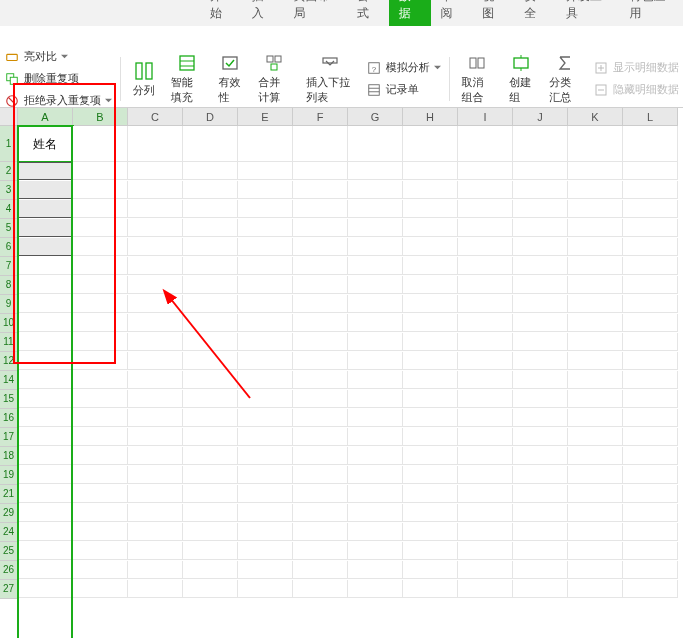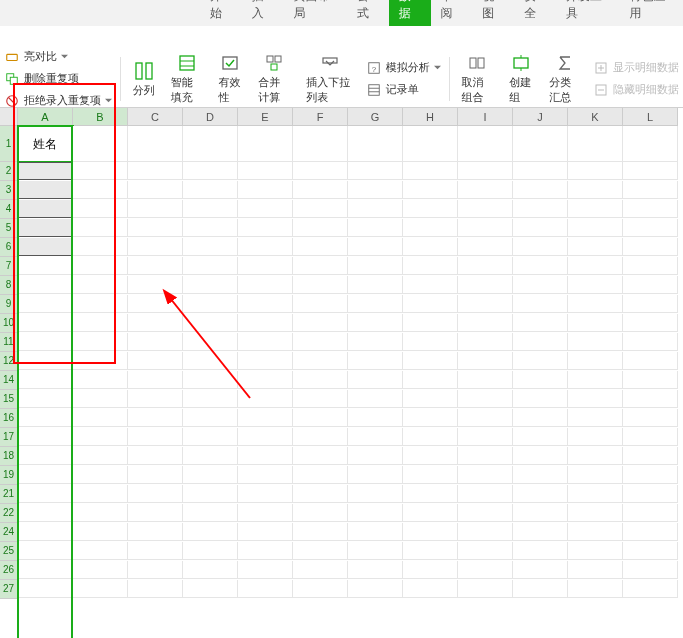--- a/index.html
+++ b/index.html
@@ -603,21 +603,21 @@
         <div class="cell"></div>
         <div class="cell"></div>
         <div class="cell"></div>
         <div class="cell"></div>
         <div class="cell"></div>
         <div class="cell"></div>
         <div class="cell"></div>
         <div class="cell"></div>
       </div>
       <div class="rowwrap">
-        <div class="rowhdr active">22</div>
+        <div class="rowhdr active">29</div>
         <div class="cell"></div>
         <div class="cell"></div>
         <div class="cell"></div>
         <div class="cell"></div>
         <div class="cell"></div>
         <div class="cell"></div>
         <div class="cell"></div>
         <div class="cell"></div>
         <div class="cell"></div>
         <div class="cell"></div>

